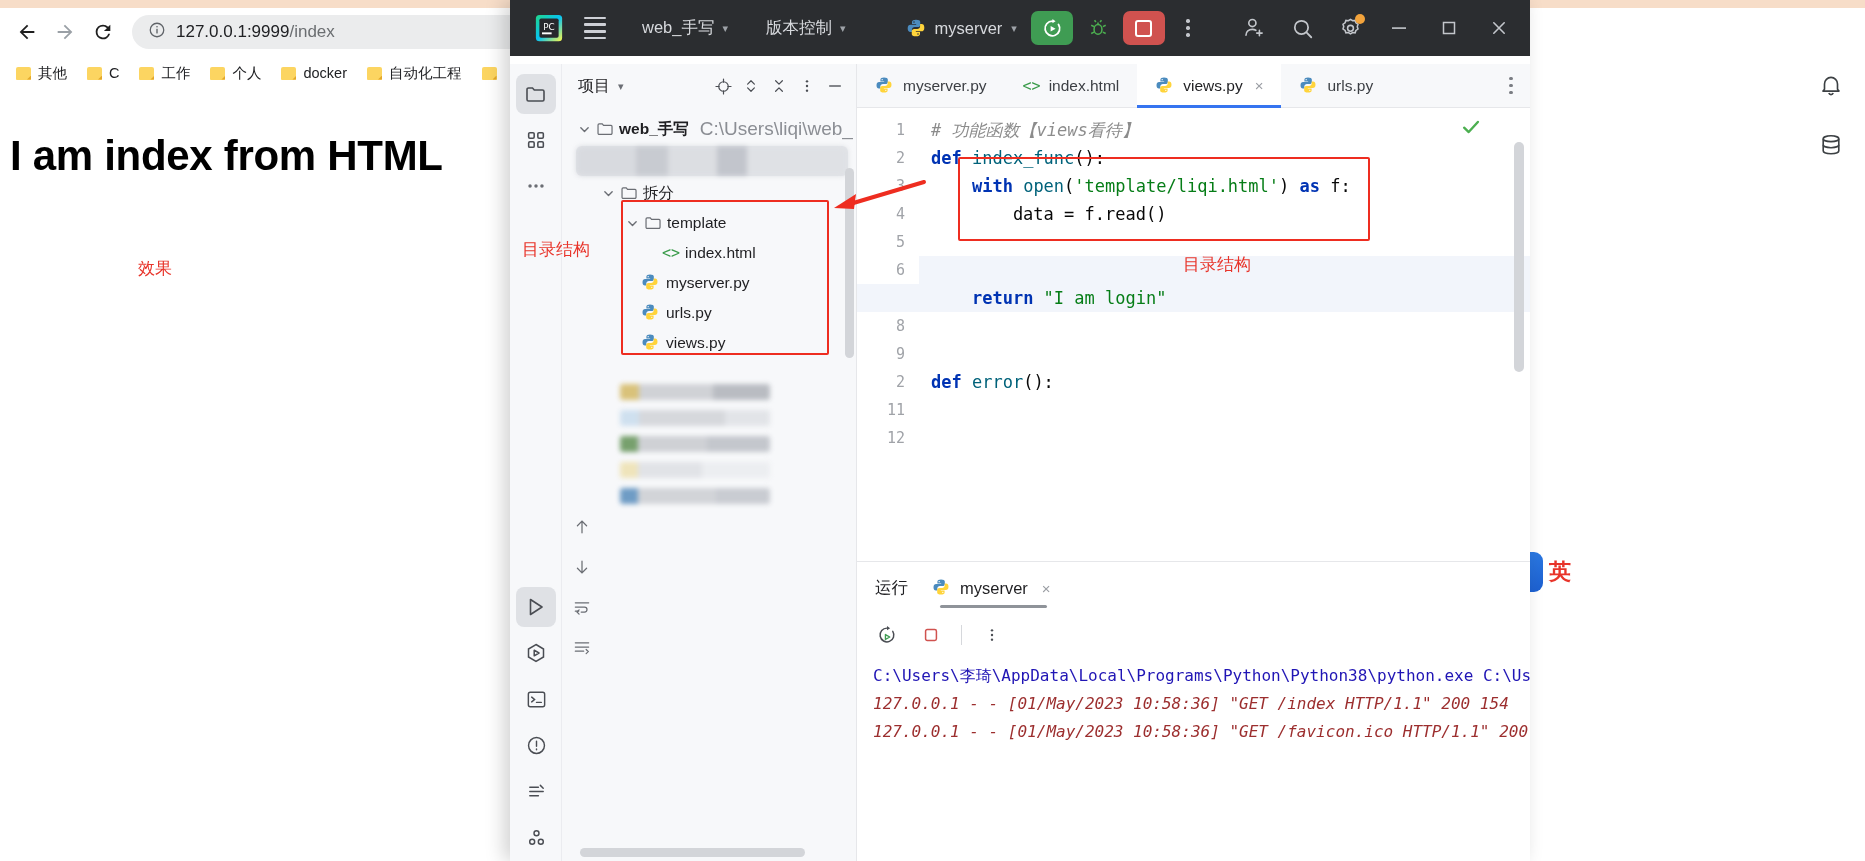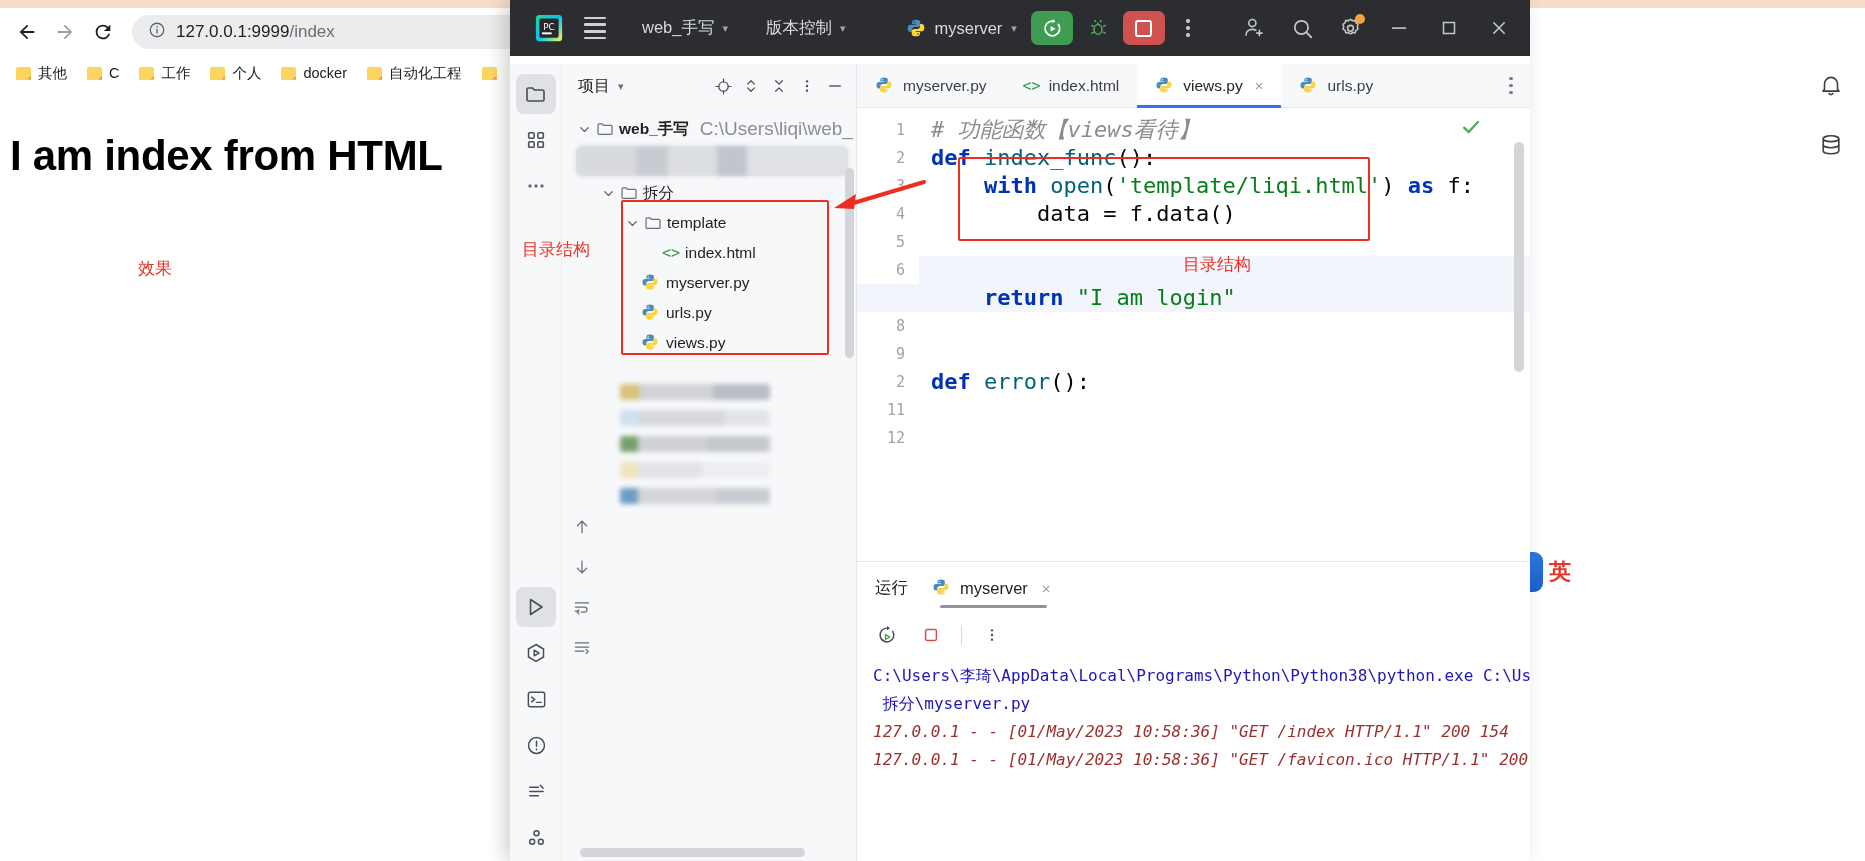--- a/index.html
+++ b/index.html
@@ -195,21 +195,21 @@
                   align-items: center; justify-content: center; gap: 3.5px; }
   .tabbar-kebab i { width: 3.4px; height: 3.4px; background: #7a7d83; border-radius: 50%; }
 
   .editor { flex: 1; position: relative; background: #fff; display: flex; overflow: hidden; }
   .gutter { width: 62px; background: #fff; padding-top: 8px; text-align: right; flex: 0 0 auto; }
   .gline { height: 28px; line-height: 28px; font-family: "DejaVu Sans Mono", monospace;
            font-size: 15px; color: #a0a3a8; padding-right: 14px; }
   .gline.cur { color: #5c5f65; }
   .code { flex: 1; padding-top: 8px; position: relative; min-width: 0; overflow: hidden; }
   .cline { height: 28px; line-height: 28px; font-family: "DejaVu Sans Mono", monospace;
-           font-size: 22px; color: #080808; white-space: pre; padding-left: 12px; }
+           font-size: 17px; color: #080808; white-space: pre; padding-left: 12px; }
   .cline.hl { background: #f2f5fb; }
   .kw   { color: #0033b3; font-weight: 700; }
   .fn   { color: #00627a; }
   .str  { color: #067d17; }
   .cmt  { color: #8c8c8c; font-style: italic; }
   .ed-check { position: absolute; right: 48px; top: 8px; }
   .ed-scroll { position: absolute; right: 6px; top: 34px; width: 10px; height: 230px;
                background: #d3d5d9; border-radius: 5px; }
   .ed-hl-row { position:absolute; left:0; right:0; height:28px; background:#f2f5fb; }
 
@@ -690,21 +690,21 @@
             <div class="gline">9</div>
             <div class="gline">2</div>
             <div class="gline">11</div>
             <div class="gline">12</div>
           </div>
 
           <div class="code">
             <div class="cline"><span class="cmt"># 功能函数【views看待】</span></div>
             <div class="cline"><span class="kw">def </span><span class="fn">index_func</span><span>():</span></div>
             <div class="cline"><span>    </span><span class="kw">with </span><span class="fn">open</span><span>(</span><span class="str">'template/liqi.html'</span><span>) </span><span class="kw">as </span><span>f:</span></div>
-            <div class="cline"><span>        data = f.data()</span></div>
+            <div class="cline"><span>        data = f.read()</span></div>
             <div class="cline">&nbsp;</div>
             <div class="cline hl">&nbsp;</div>
             <div class="cline"><span>    </span><span class="kw">return </span><span class="str">"I am login"</span></div>
             <div class="cline">&nbsp;</div>
             <div class="cline">&nbsp;</div>
             <div class="cline"><span class="kw">def </span><span class="fn">error</span><span>():</span></div>
 
             <div class="redbox" style="left:39px; top:49px; width:412px; height:84px;"></div>
             <div class="redlabel" style="left:264px; top:145px;">目录结构</div>
           </div>
@@ -750,21 +750,20 @@
               <svg width="16" height="16" viewBox="0 0 24 24" fill="#4a4d53">
                 <circle cx="12" cy="5" r="1.8"></circle>
                   <circle cx="12" cy="12" r="1.8"></circle>
                   <circle cx="12" cy="19" r="1.8"></circle>
               </svg>
             </span>
           </div>
 
           <div class="console">
             <div class="cons-line cons-blue">C:\Users\李琦\AppData\Local\Programs\Python\Python38\python.exe C:\Users\liqi\web_手写\</div>
-            <div class="cons-line cons-blue"> 拆分\myserver.py</div>
             <div class="cons-line cons-red">127.0.0.1 - - [01/May/2023 10:58:36] "GET /index HTTP/1.1" 200 154</div>
             <div class="cons-line cons-red">127.0.0.1 - - [01/May/2023 10:58:36] "GET /favicon.ico HTTP/1.1" 200 3</div>
           </div>
         </div>
       </div>
     </div>
 
     <div style="position:absolute;left:62px;bottom:200px;display:flex;flex-direction:column;gap:16px;align-items:center">
       <span>
         <svg width="20" height="20" viewBox="0 0 24 24" fill="none" stroke="#6b6e74" stroke-width="1.5" stroke-linecap="round">

